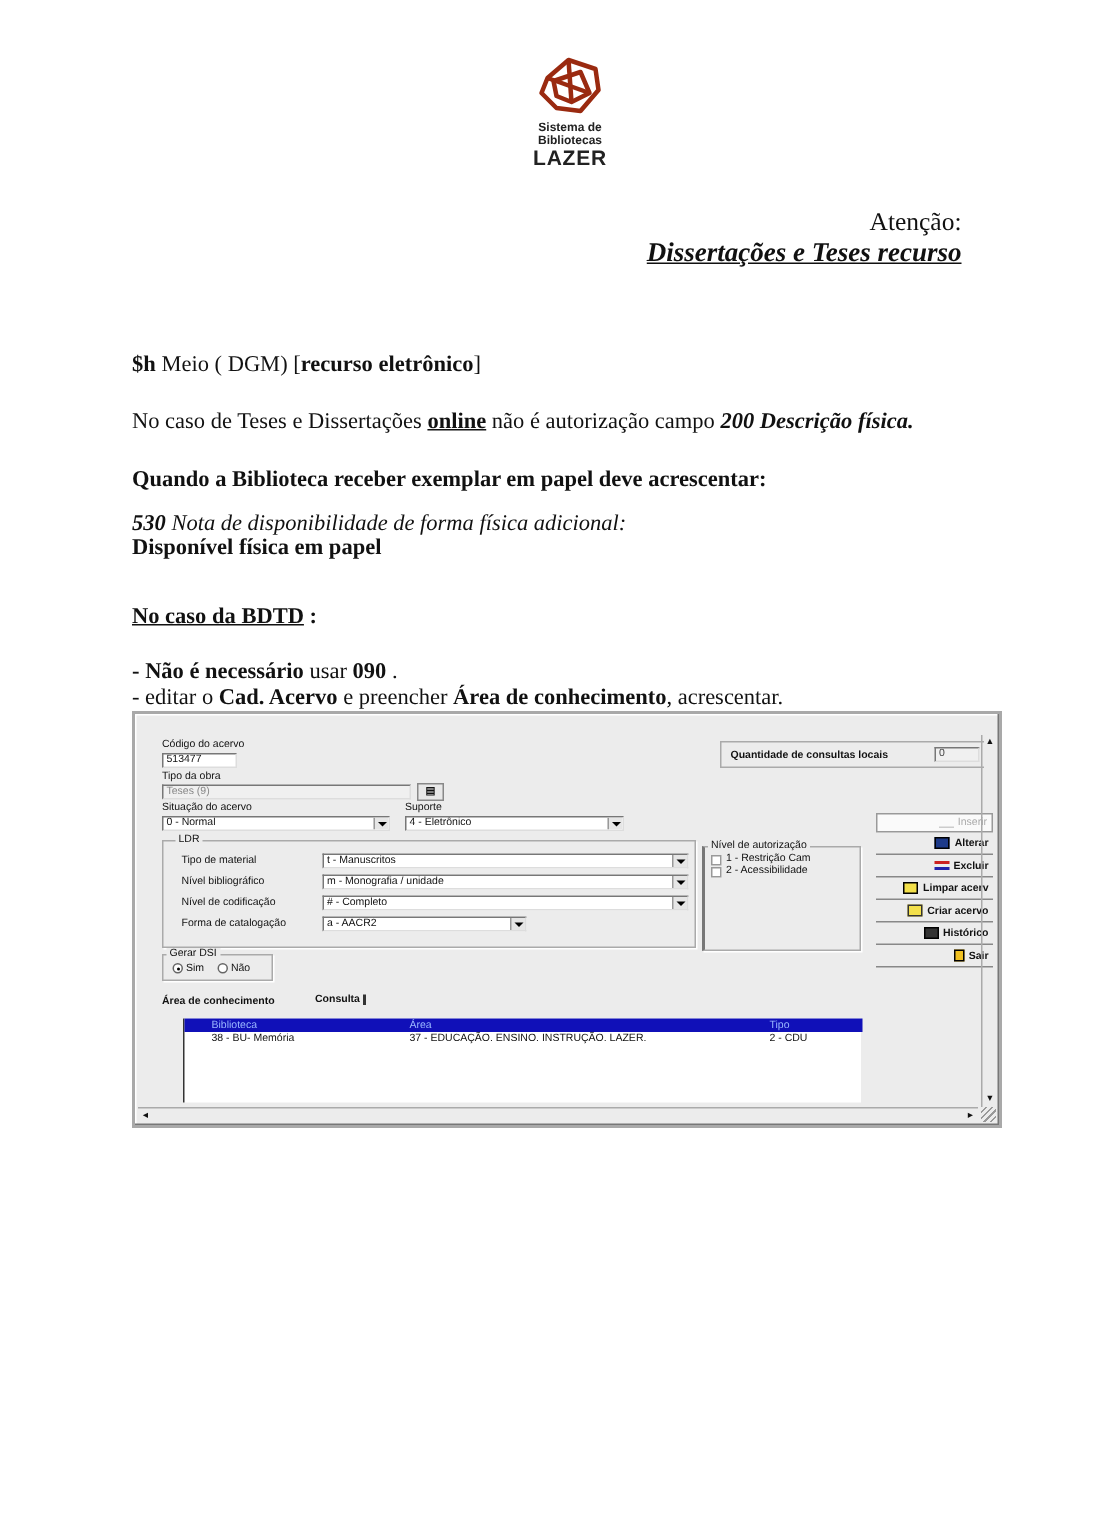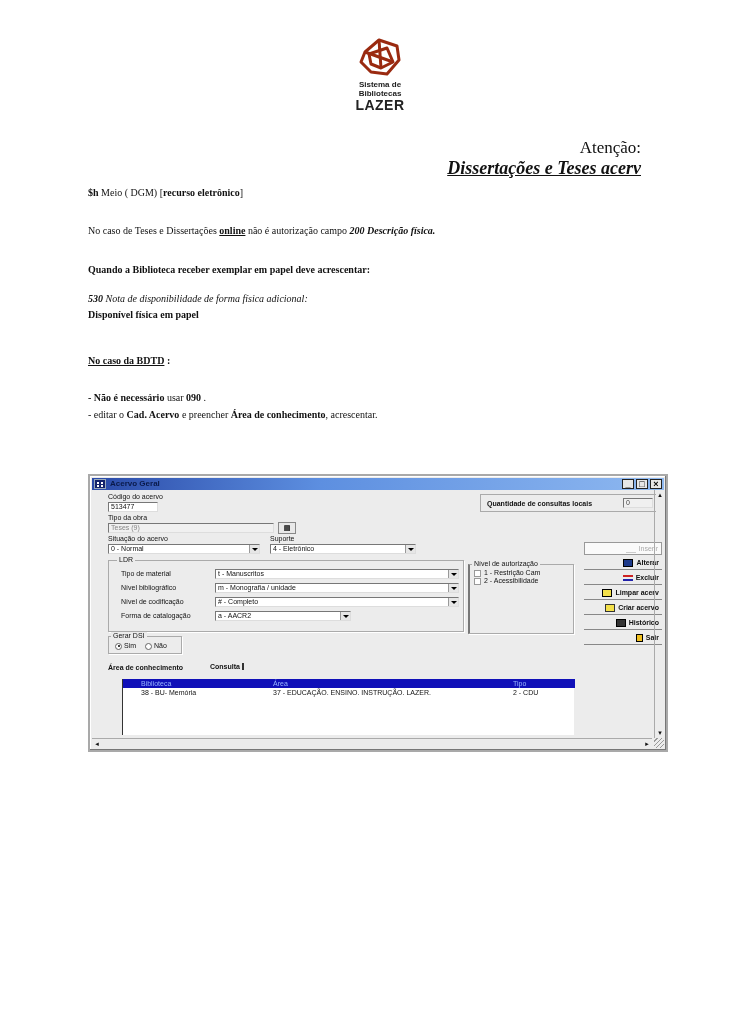--- a/index.html
+++ b/index.html
@@ -9,21 +9,21 @@
   
   .logo { position: absolute; left: 345px; top: 36px; width: 70px; text-align: center; }
   .logo svg { display: block; margin: 0 auto; }
   .logo-line { font-family: "Liberation Sans", sans-serif; font-weight: bold; font-size: 8px; line-height: 9px; color: #222; }
   .logo-big { font-family: "Liberation Sans", sans-serif; font-weight: bold; font-size: 14px; line-height: 14px; color: #222; letter-spacing: 0.5px; }
 
   .heading { position: absolute; left: 0; width: 641px; text-align: right; }
   .h-att { top: 138px; font-size: 17px; }
   .h-title { top: 158px; font-size: 18px; font-weight: bold; font-style: italic; text-decoration: underline; }
 
-  .p { position: absolute; left: 88px; font-size: 10px; white-space: nowrap; }
+  .p { position: absolute; left: 88px; font-size: 15px; white-space: nowrap; margin-top: 48px; }
   .b { font-weight: bold; }
   .i { font-style: italic; }
   .u { text-decoration: underline; }
 
   
   .win { position: absolute; left: 88px; top: 474px; width: 580px; height: 278px; background: #ececec;
          border: 2px solid #a9a9a9; box-shadow: inset -1px -1px 0 #777, inset 1px 1px 0 #fff; font-family: "Liberation Sans", sans-serif; font-size: 7px; color: #111; }
   .titlebar { position: absolute; left: 2px; top: 2px; right: 2px; height: 12px;
               background: linear-gradient(90deg, #2a4aa8 0%, #5d8fe0 40%, #8eb8f0 100%); }
   .titlebar .app-icon { position: absolute; left: 2px; top: 1px; width: 12px; height: 10px; background: #13236b; border: 1px solid #9ab; }
@@ -69,21 +69,21 @@
       <path d="M22 4 L24 32"></path>
       <path d="M8 16 L36 26"></path>
     </g>
   </svg>
   <div class="logo-line">Sistema de</div>
   <div class="logo-line">Bibliotecas</div>
   <div class="logo-big">LAZER</div>
 </div>
 
 <div class="heading h-att">Atenção:</div>
-<div class="heading h-title">Dissertações e Teses acerv</div>
+<div class="heading h-title">Dissertações e Teses recurso</div>
 
 <div class="p" style="top:187px;">
   <span class="b">$h</span><span> Meio ( DGM) [</span><span class="b">recurso eletrônico</span><span>]</span>
 </div>
 
 <div class="p" style="top:225px;">
   <span>No caso de Teses e Dissertações </span><span class="b u">online</span><span> não é autorização campo </span><span class="b i">200 Descrição física.</span>
 </div>
 
 <div class="p b" style="top:264px;">Quando a Biblioteca receber exemplar em papel deve acrescentar:</div>
@@ -98,27 +98,20 @@
 </div>
 
 <div class="p" style="top:392px;">
   <span class="b"> - </span><span class="b">Não é necessário</span><span> usar </span><span class="b">090</span><span> .</span>
 </div>
 <div class="p" style="top:409px;">
   <span>-  editar o </span><span class="b">Cad. Acervo</span><span> e preencher </span><span class="b">Área de conhecimento</span><span>, acrescentar.</span>
 </div>
 
 <div class="win">
-  <div class="titlebar">
-    <span class="app-icon"></span>
-    <span class="t">Acervo Geral</span>
-    <span class="wbtn min">_</span>
-    <span class="wbtn max">□</span>
-    <span class="wbtn close">×</span>
-  </div>
 
   <span class="lbl" style="left:18px; top:17px;">Código do acervo</span>
   <div class="field" style="left:18px; top:26px; width:50px;">513477</div>
 
   <span class="lbl" style="left:18px; top:38px;">Tipo da obra</span>
   <div class="field disabled" style="left:18px; top:47px; width:166px;">Teses (9)</div>
   <div style="position:absolute; left:188px; top:46px; width:18px; height:12px; border:1px solid #888; background:#e8e8e8; font-size:7px; text-align:center; line-height:10px; font-weight:bold;">
     <span>▤</span>
   </div>
 

